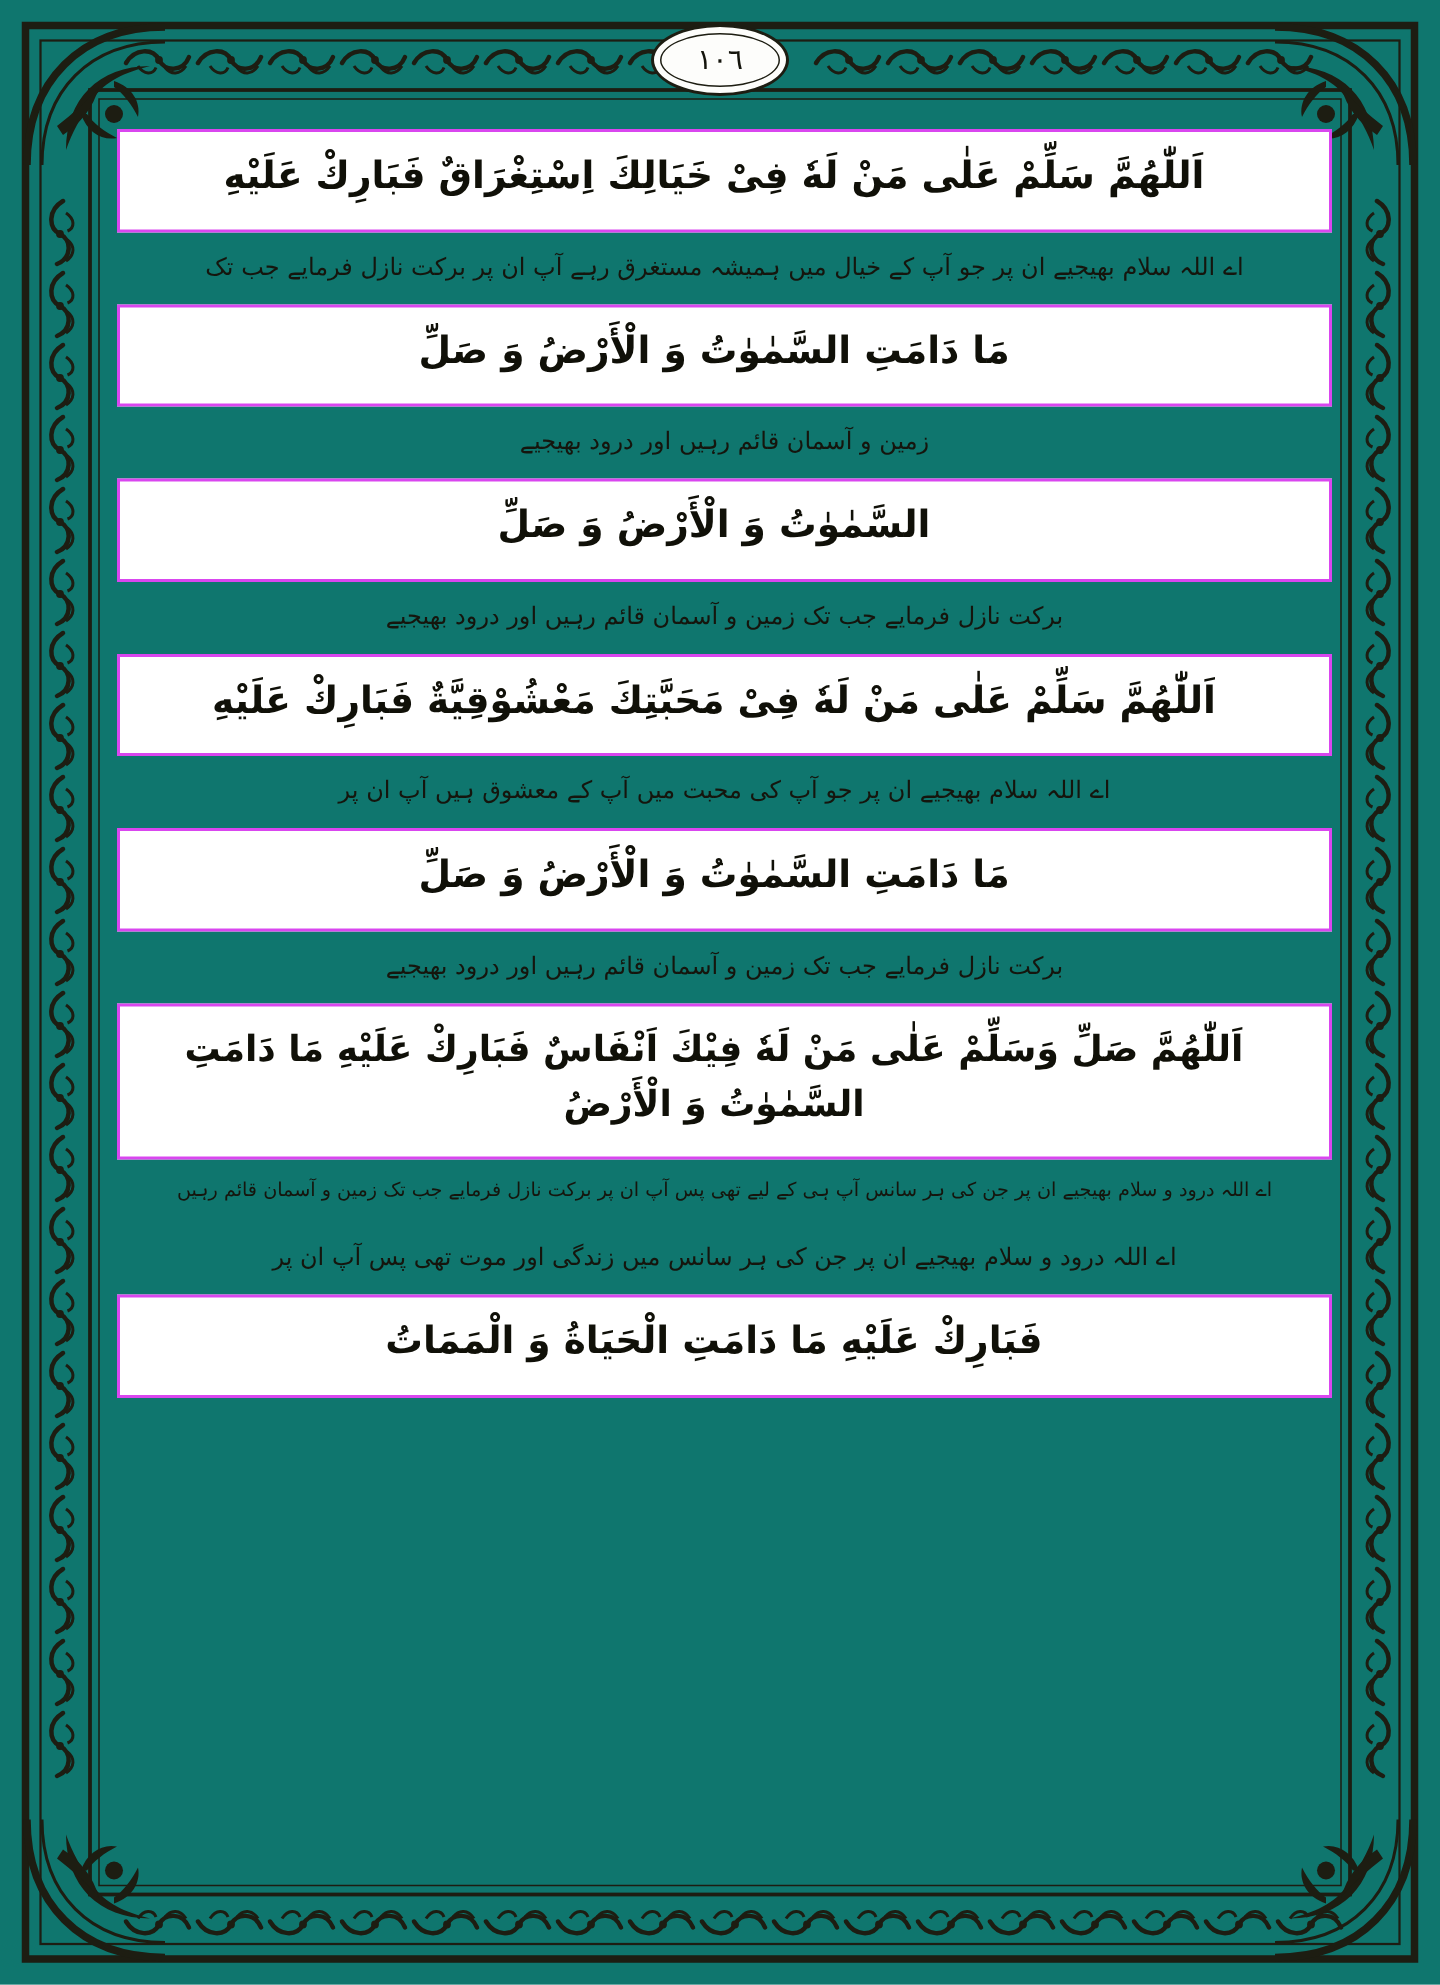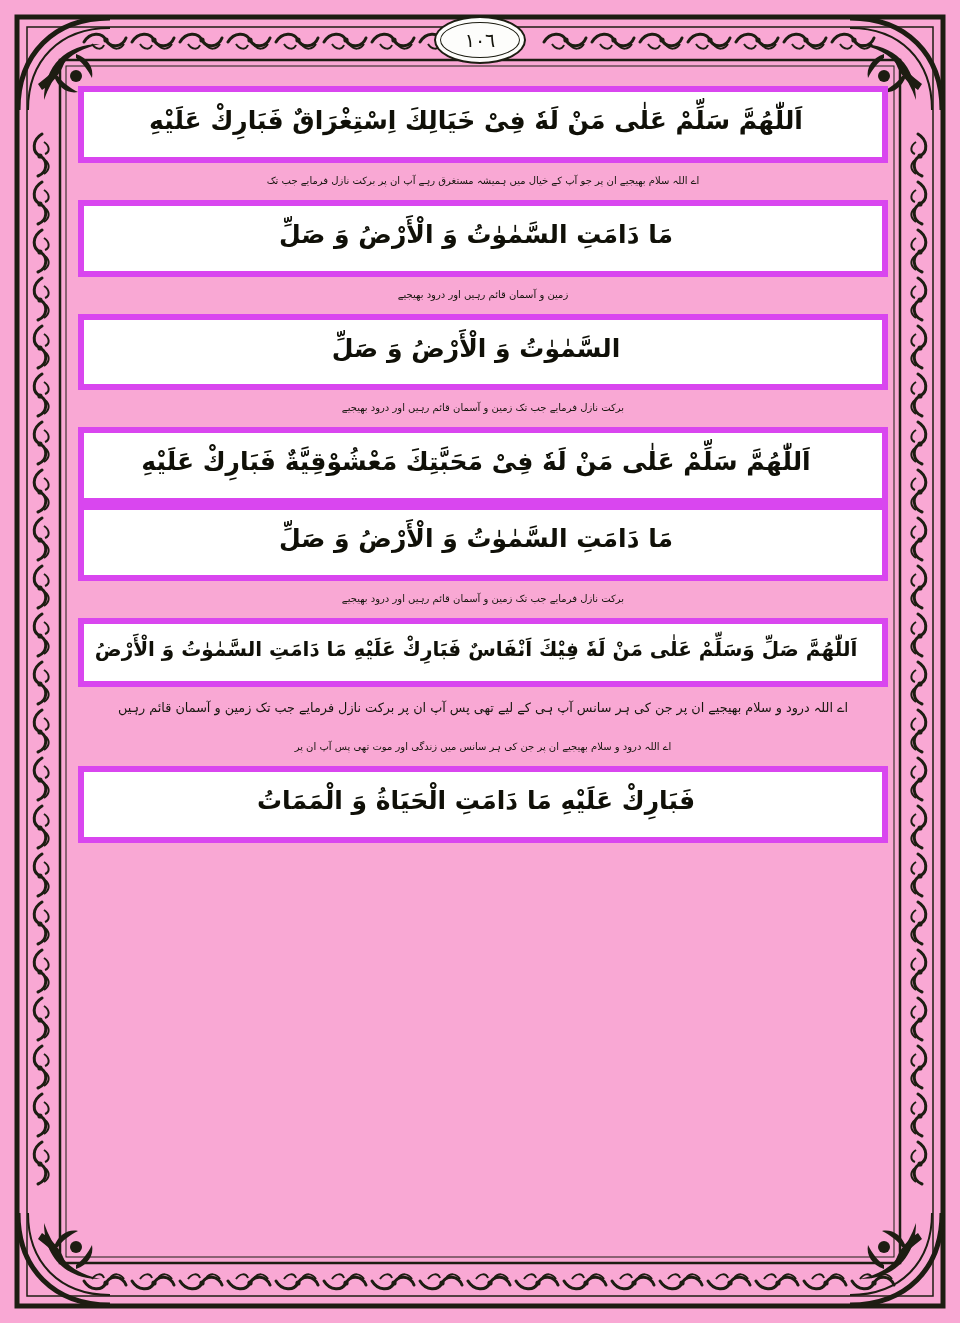--- a/index.html
+++ b/index.html
@@ -11,21 +11,21 @@
     width: 960px;
     height: 1323px;
     font-family: "DejaVu Sans", sans-serif;
     position: relative;
     overflow: hidden;
   }
 
   .page {
     position: absolute;
     inset: 0;
-    background: #f9a8d4;
+    background: #0f766e;
   }
 
   
   .ornate-frame {
     position: absolute;
     left: 14px;
     top: 14px;
     width: 932px;
     height: 1295px;
     pointer-events: none;
@@ -76,48 +76,48 @@
     left: 78px;
     top: 86px;
     width: 810px;
     height: 1175px;
     display: flex;
     flex-direction: column;
     z-index: 3;
   }
 
   .verse-block {
-    border: 6px solid #d946ef;
+    border: 2px solid #d946ef;
     background: #ffffff;
     box-sizing: border-box;
     padding: 10px 14px 16px 0;
     display: flex;
     align-items: center;
     justify-content: center;
     min-height: 58px;
   }
   .verse-block .arabic {
     direction: rtl;
     unicode-bidi: bidi-override;
     font-family: "DejaVu Sans", sans-serif;
     font-size: 25px;
     line-height: 1.55;
     color: #101008;
     text-align: center;
     width: 100%;
     font-weight: 600;
   }
   .verse-block.two-line .arabic {
-    font-size: 20px;
+    font-size: 24px;
   }
 
   .translation {
     direction: rtl;
     font-family: "DejaVu Sans", sans-serif;
-    font-size: 10px;
+    font-size: 16px;
     line-height: 1.8;
     color: #15150d;
     text-align: center;
     padding: 9px 6px 10px 6px;
     width: 100%;
     box-sizing: border-box;
   }
   .translation.wide {
     font-size: 12.8px;
   }
@@ -279,20 +279,21 @@
 
 
     <div class="verse-block">
       <div class="arabic">السَّمٰوٰتُ وَ الْأَرْضُ وَ صَلِّ</div>
     </div>
     <div class="translation">برکت نازل فرمایے جب تک زمین و آسمان قائم رہیں اور درود بھیجیے</div>
 
     <div class="verse-block">
       <div class="arabic">اَللّٰهُمَّ سَلِّمْ عَلٰى مَنْ لَهٗ فِىْ مَحَبَّتِكَ مَعْشُوْقِيَّةٌ فَبَارِكْ عَلَيْهِ</div>
     </div>
+    <div class="translation">اے اللہ سلام بھیجیے ان پر جو آپ کی محبت میں آپ کے معشوق ہیں آپ ان پر</div>
 
     <div class="verse-block">
       <div class="arabic">مَا دَامَتِ السَّمٰوٰتُ وَ الْأَرْضُ وَ صَلِّ</div>
     </div>
     <div class="translation">برکت نازل فرمایے جب تک زمین و آسمان قائم رہیں اور درود بھیجیے</div>
 
     <div class="verse-block two-line">
       <div class="arabic">اَللّٰهُمَّ صَلِّ وَسَلِّمْ عَلٰى مَنْ لَهٗ فِيْكَ اَنْفَاسٌ فَبَارِكْ عَلَيْهِ مَا دَامَتِ السَّمٰوٰتُ وَ الْأَرْضُ</div>
     </div>
     <div class="translation wide">اے اللہ درود و سلام بھیجیے ان پر جن کی ہر سانس آپ ہی کے لیے تھی پس آپ ان پر برکت نازل فرمایے جب تک زمین و آسمان قائم رہیں</div>

